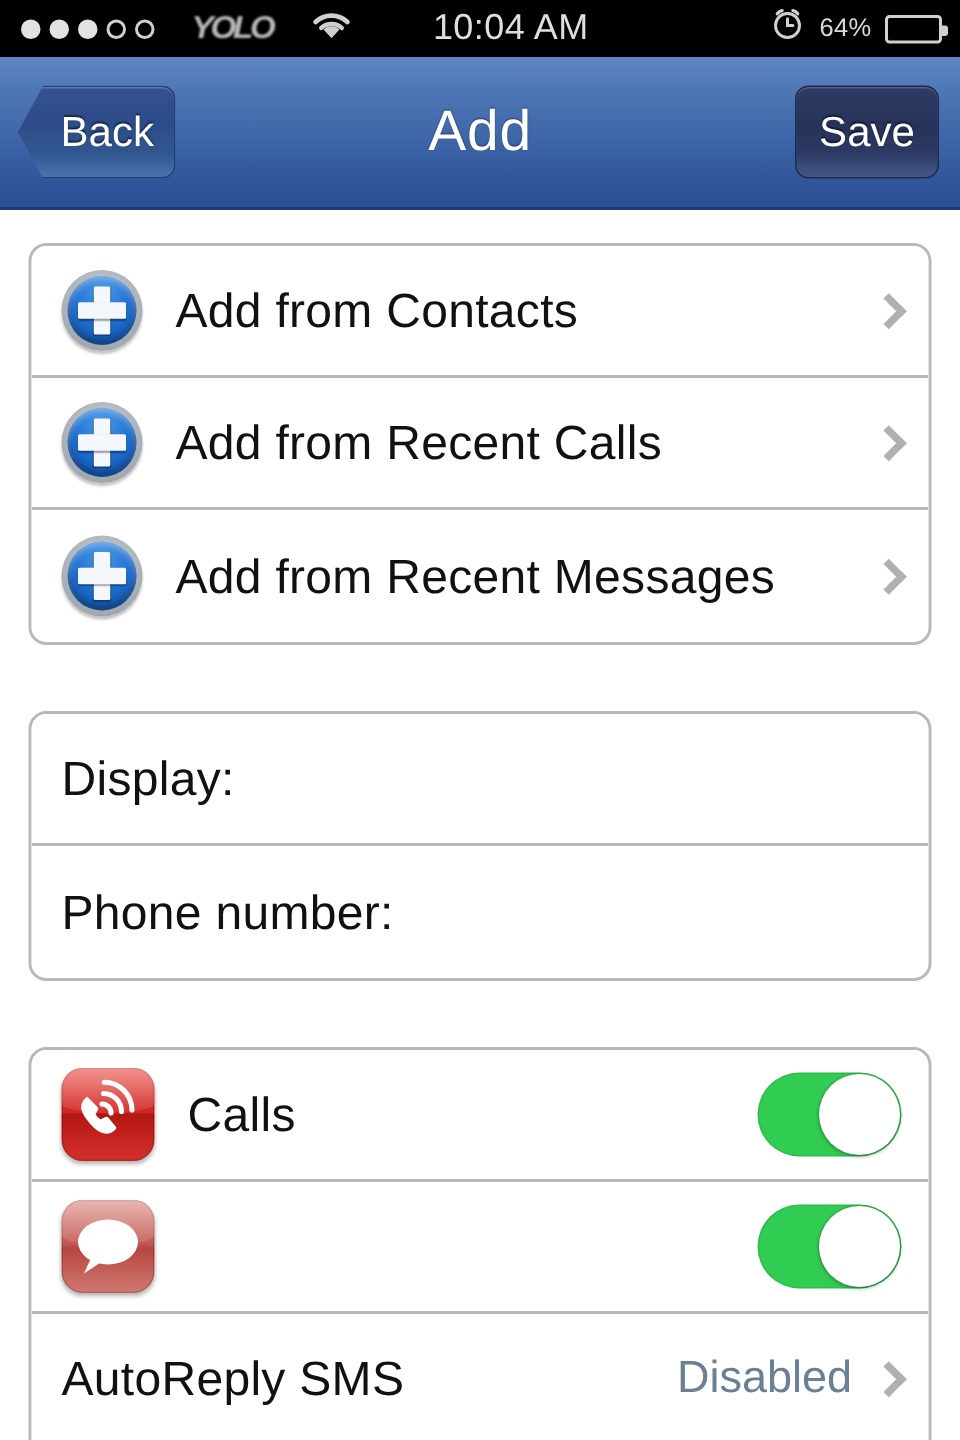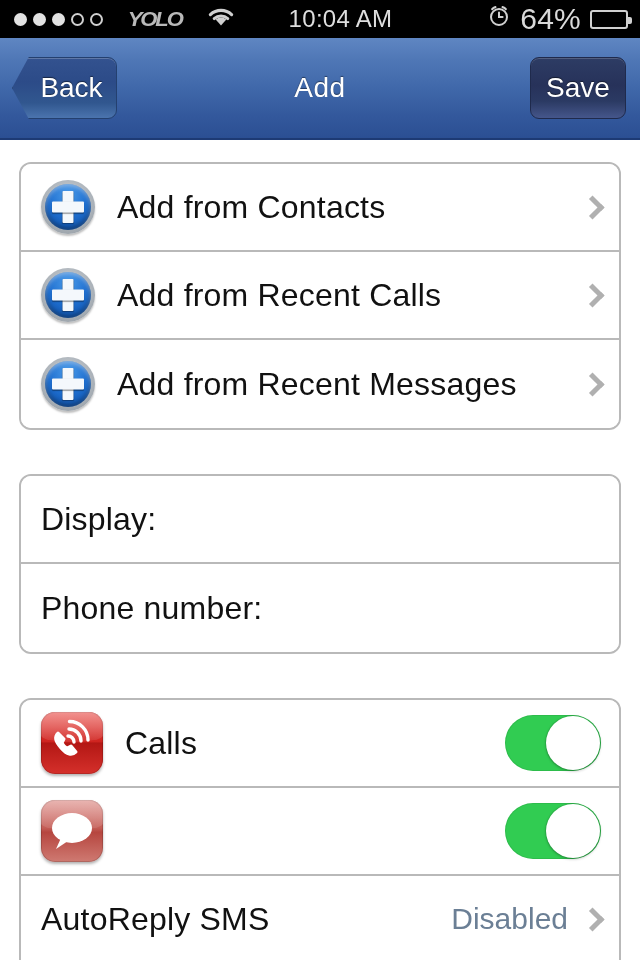--- a/index.html
+++ b/index.html
@@ -67,21 +67,21 @@
     pointer-events: none;
     padding-left: 41px;
   }
   .sb-time { font-size: 24px; color: #dedede; letter-spacing: 0.3px; }
 
   .sb-right {
     margin-left: auto;
     display: flex; align-items: center; gap: 9px;
     padding-right: 12px; height: 100%;
   }
-  .sb-battery-text { font-size: 30px; color: #dadada; }
+  .sb-battery-text { font-size: 17px; color: #dadada; }
   .battery {
     position: relative;
     width: 38px; height: 19px;
     border: 2px solid #d0d0d0;
     border-radius: 3px;
     padding: 2px;
   }
   .battery::after {
     content: "";
     position: absolute;
@@ -102,21 +102,21 @@
     border-bottom: 2px solid #1d3straight;
     border-bottom: 2px solid #1d3a74;
     display: flex;
     align-items: center;
   }
   .nav-title {
     position: absolute;
     left: 0; right: 0;
     text-align: center;
     color: #ffffff;
-    font-size: 28px;
+    font-size: 38px;
     font-weight: 300;
     letter-spacing: 0.5px;
     text-shadow: 0 -1px 1px rgba(0,0,0,0.45);
   }
   .btn-back {
     position: absolute;
     left: 12px;
     width: 105px;
     height: 62px;
     color: #ffffff;

